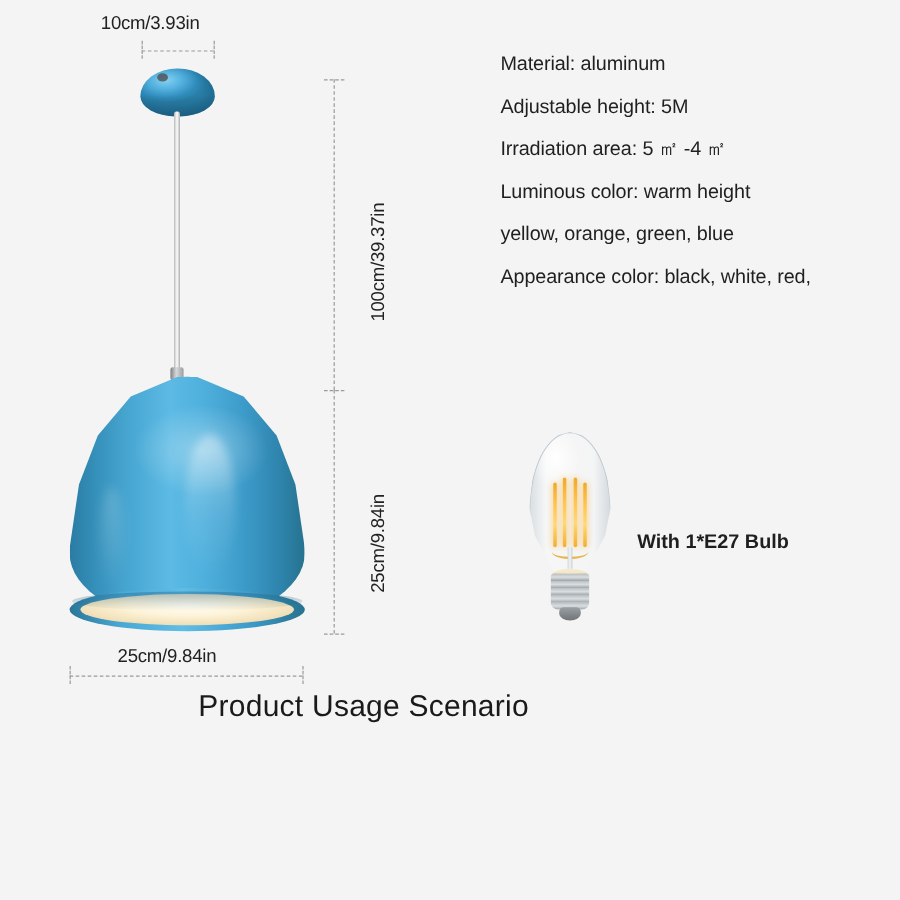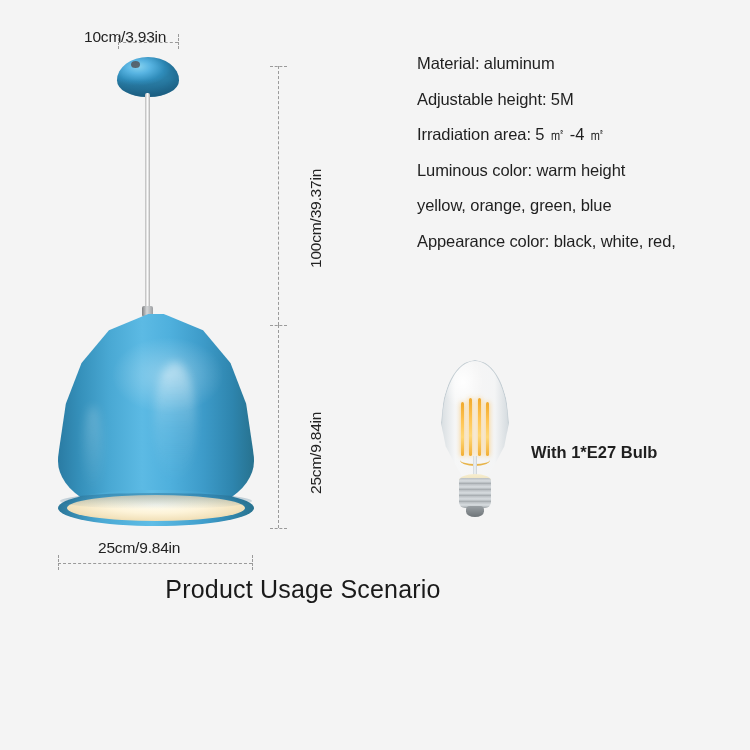--- a/index.html
+++ b/index.html
@@ -140,21 +140,21 @@
       linear-gradient(to right,#7e8488,#cbd1d5 40%,#e3e8ea 52%,#a7aeb2 80%,#7b8084);
     border-radius:3px 3px 6px 6px;
   }
   .bulb-tip{
     position:absolute; left:33px; top:146px; width:18px; height:11px;
     background:linear-gradient(to bottom,#9aa0a4,#6e7478);
     border-radius:4px 4px 50% 50%;
   }
 
   
-  .specs { position:absolute; left:417px; top:36px; width:320px;margin-top:10px; }
+  .specs { position:absolute; left:417px; top:36px; width:320px; }
   .specs .line {
     font-size:16.5px;
     line-height:35.5px;
     color:#1f1f1f;
     white-space:nowrap;
     letter-spacing:-0.1px;
   }
 
   .bulb-caption{
     position:absolute; left:531px; top:443px;
@@ -168,21 +168,21 @@
   .rot {
     transform:rotate(-90deg);
     transform-origin:left top;
   }
 </style>
 </head>
 <body>
 
 <div class="stage">
 
-  <div class="dim-label" style="left:84px; top:28px;">10cm/3.93in</div>
+  <div class="dim-label" style="left:84px; top:11px;">10cm/3.93in</div>
   <div class="tick-v" style="left:118px; top:34px;"></div>
   <div class="tick-v" style="left:178px; top:34px;"></div>
   <div class="dim-h" style="left:118px; top:42px; width:60px;"></div>
 
   <div class="canopy">
     <div class="canopy-shade"></div>
   </div>
 
   <div class="cord"></div>
   <div class="cord-connector"></div>

